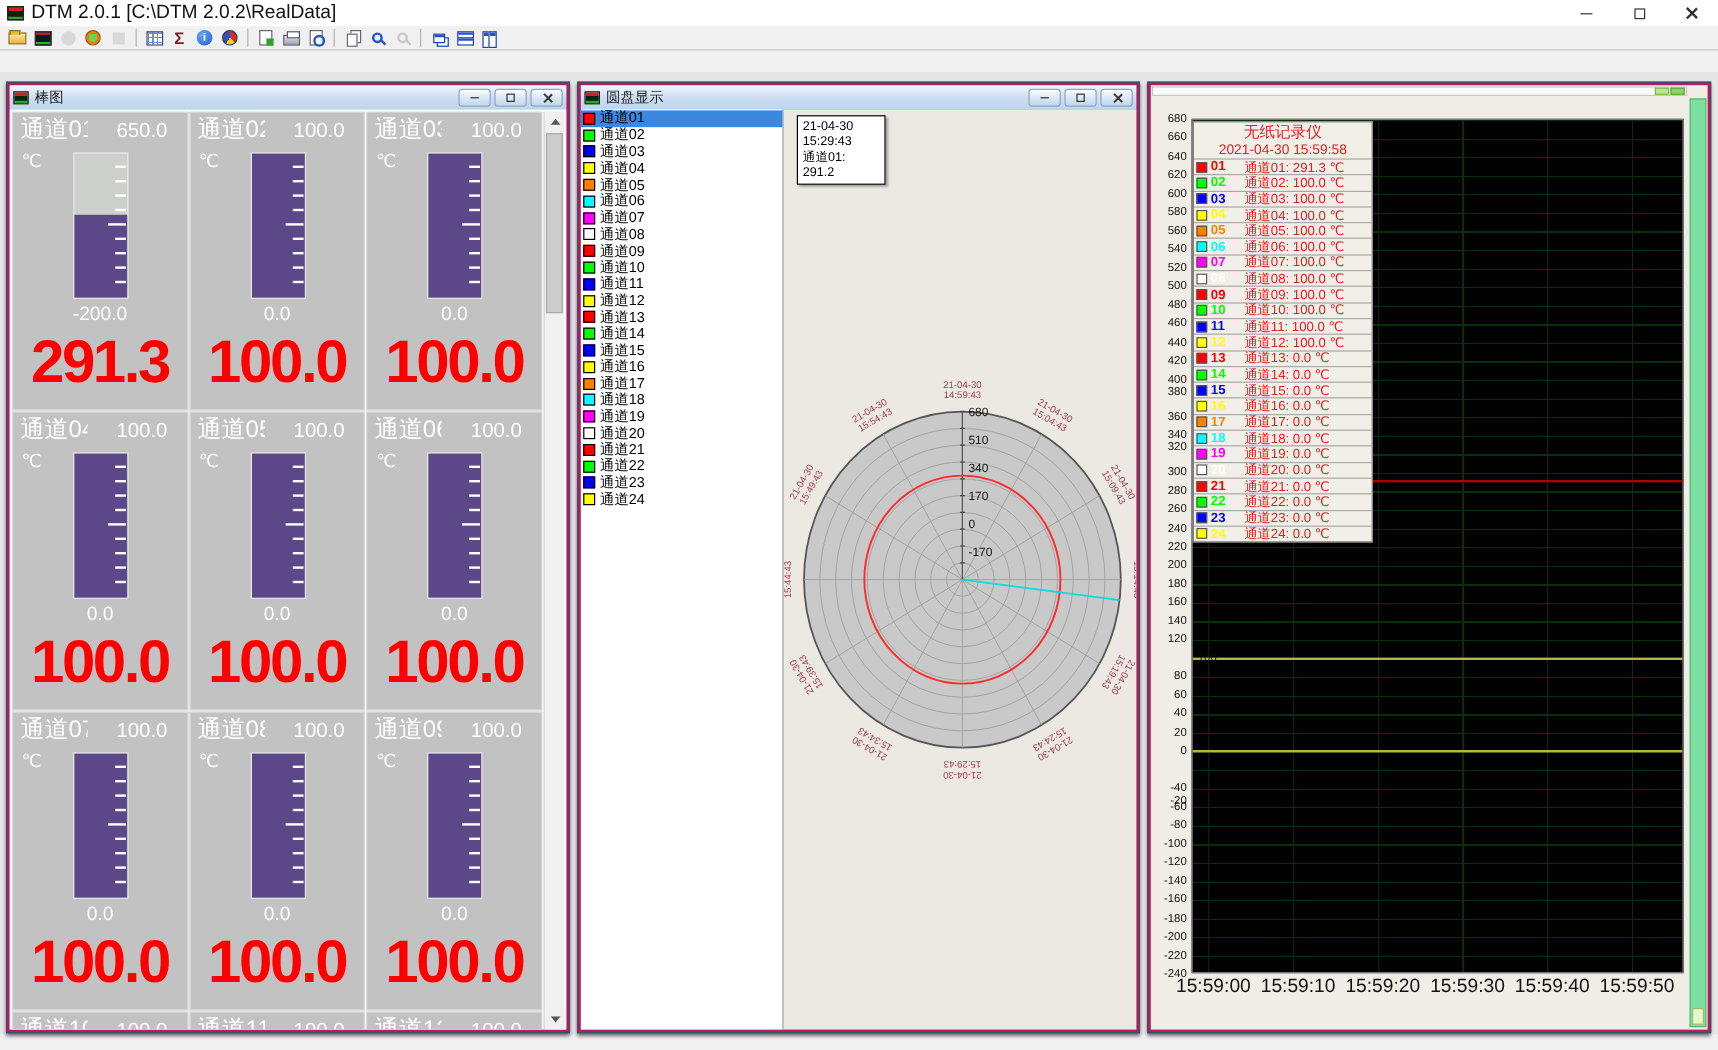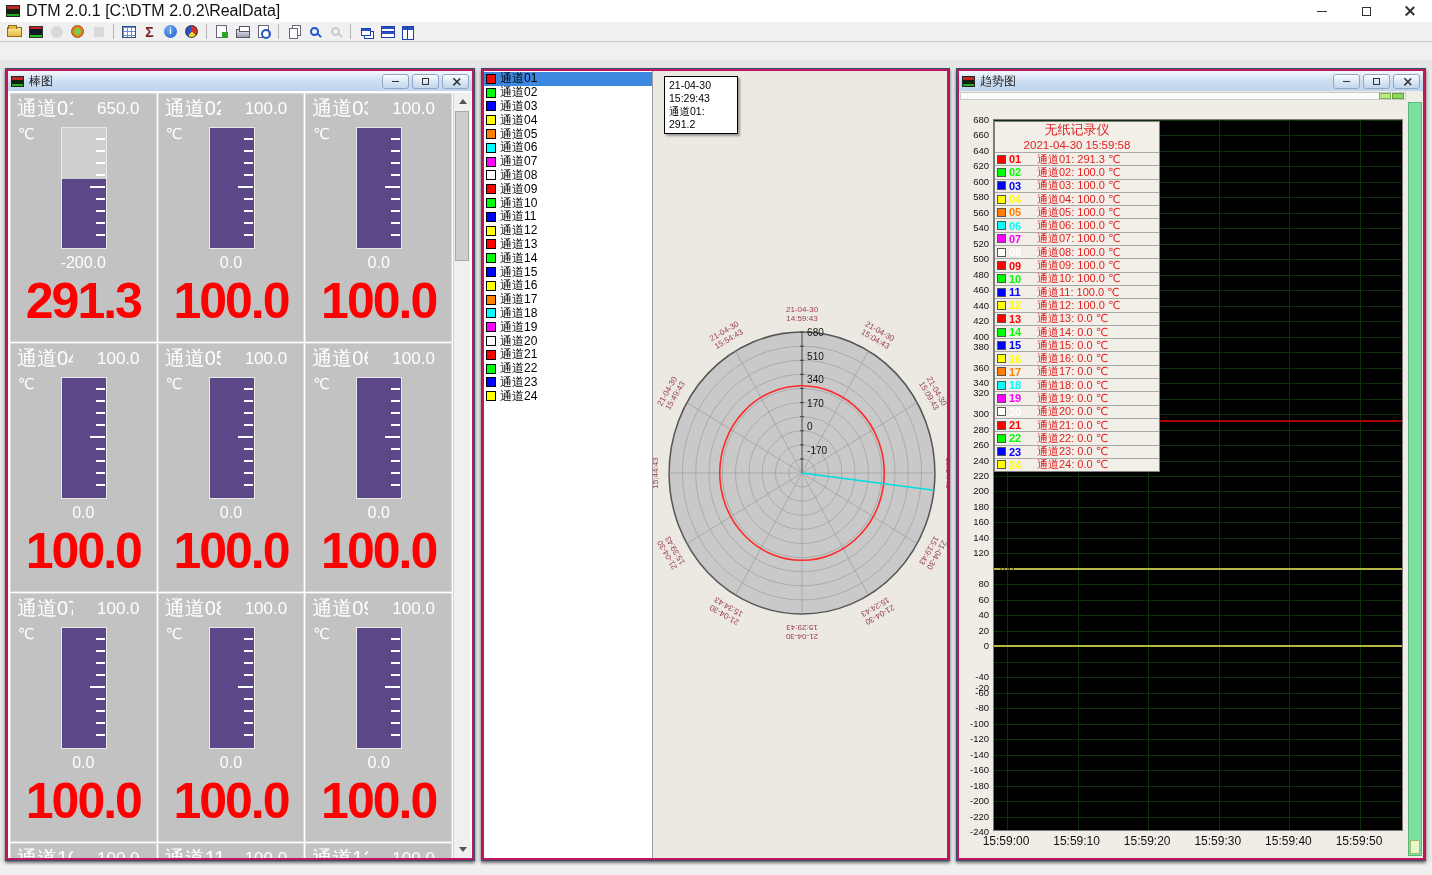--- a/index.html
+++ b/index.html
@@ -114,22 +114,22 @@
   .vthumb { position:absolute; left:1px; right:1px; bottom:1px; height:14px; background:#e9f6c9; border:1px solid #9cc06e; }
   #plot { position:absolute; left:34px; top:28px; width:410px; height:712px; background:#000;
     background-image:
       repeating-linear-gradient(to bottom,#0d2e0d 0 1px,transparent 1px 15.478px),
       repeating-linear-gradient(to right,#0d2e0d 0 1px,transparent 1px 70.6px);
     background-position:0 0,13px 0;
     border:1px solid #7a7a7a; }
   #plotLines { position:absolute; inset:0; }
   .hline { position:absolute; left:0; right:0; height:2px; }
   .ylab { position:absolute; left:0; width:30px; text-align:right; font-size:9.5px; color:#111; }
-  .xlab { position:absolute; top:743px; width:52px; text-align:center; font-size:12px; color:#111; }
-  #legend { position:absolute; left:35px; top:30px; width:166px; background:#f2efe8; border:1px solid #808080; z-index:2; }
+  .xlab { position:absolute; top:743px; width:52px; text-align:center; font-size:16px; color:#111; }
+  #legend { position:absolute; left:35px; top:30px; width:150px; background:#f2efe8; border:1px solid #808080; z-index:2; }
   .ltitle { text-align:center; color:#e02020; font-size:13px; line-height:16px; }
   .ltime { text-align:center; color:#e02020; font-size:11.5px; line-height:14px; }
   .lrow { height:13.3px; display:flex; align-items:center; border-top:1px solid #a8a8a8; }
   .lsw { width:9px; height:9px; border:1px solid #555; margin:0 0 0 2px; flex:0 0 auto; }
   .lnum { font-size:11px; font-weight:bold; margin-left:3px; width:18px; }
   .llab { font-size:11px; color:#e02020; margin-left:10px; white-space:nowrap; }
 
   
   .statusbar { position:absolute; left:0; right:0; bottom:0; height:13px; background:#f0f0f0; border-top:1px solid #c0c0c0; overflow:hidden; }
   .sfield { position:absolute; top:1px; font-size:11px; color:#333; white-space:nowrap; }
@@ -457,20 +457,35 @@
             </span>
           <span class="sb-thumb"></span>
           <span class="sb-arrow down">
               <span class="tri-down"></span>
             </span>
         </div>
       </div>
     </div>
 
     <div class="child" style="left:481px; width:469px;">
+      <div class="child-tb">
+        <span class="child-icon"></span>
+        <span class="child-title">圆盘显示</span>
+        <span class="child-ctls">
+          <span class="ctl">
+              <span class="g-min"></span>
+            </span>
+          <span class="ctl">
+              <span class="g-max"></span>
+            </span>
+          <span class="ctl">
+              <span class="g-close"></span>
+            </span>
+        </span>
+      </div>
       <div class="child-client" id="discClient">
         <div id="chList">
             <div class="li sel">
               <span class="swatch" style="background: rgb(255, 0, 0);"></span>
               <span class="llabel">通道01</span>
             </div>
             <div class="li">
               <span class="swatch" style="background: rgb(0, 255, 0);"></span>
               <span class="llabel">通道02</span>
             </div>
@@ -658,35 +673,20 @@
               <g transform="translate(77.49999999999994,262.9622148361187) rotate(330)">
                 <text y="-11" text-anchor="middle" font-size="8" fill="#9c4050">21-04-30</text>
                 <text y="-2" text-anchor="middle" font-size="8" fill="#9c4050">15:54:43</text>
               </g>
             </svg>
         </div>
       </div>
     </div>
 
     <div class="child" style="left:956px; width:470px;">
-      <div class="child-tb">
-        <span class="child-icon"></span>
-        <span class="child-title">趋势图</span>
-        <span class="child-ctls">
-          <span class="ctl">
-              <span class="g-min"></span>
-            </span>
-          <span class="ctl">
-              <span class="g-max"></span>
-            </span>
-          <span class="ctl">
-              <span class="g-close"></span>
-            </span>
-        </span>
-      </div>
       <div class="child-client" id="trendClient">
         <div class="hscroll">
           <span class="hthumb1"></span>
           <span class="hthumb2"></span>
         </div>
         <div id="yLabels"></div>
         <div id="plot">
           <div id="plotLines">
               <div class="hline" style="top: 299.82px; background: rgb(170, 0, 0);"></div>
               <div class="hline" style="top: 447.87px; background: rgb(182, 182, 66);"></div>

